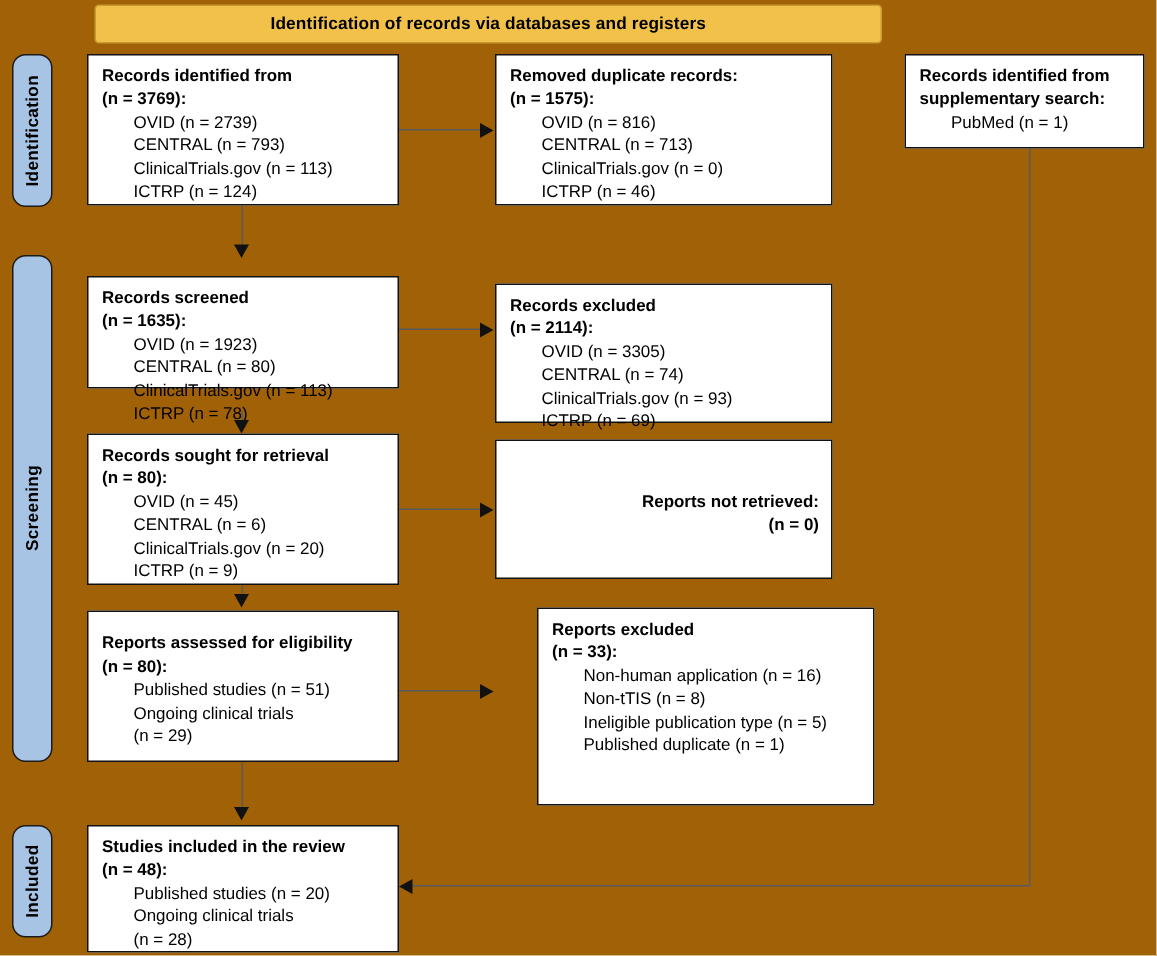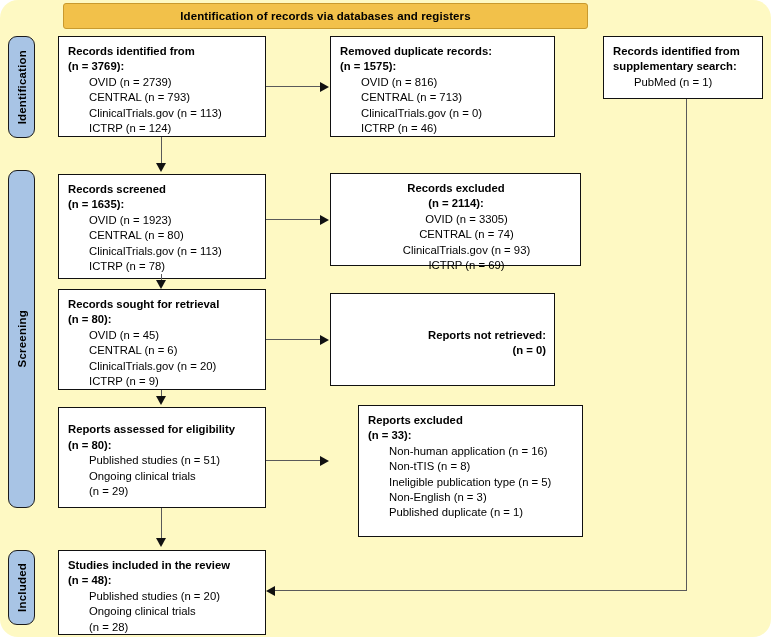--- a/index.html
+++ b/index.html
@@ -4,24 +4,23 @@
 <style>
   html, body {
     margin: 0;
     padding: 0;
     background: #ffffff;
   }
   #canvas {
     position: relative;
     width: 771px;
     height: 637px;
-    background: #fef9c3;
+    background: #a16207;
     font-family: "Liberation Sans", sans-serif;
     overflow: hidden;
-    border-radius: 18px;
   }
 
   
   .banner {
     position: absolute;
     box-sizing: border-box;
     background: #F2C14A;
     border: 1px solid #C99A2E;
     border-radius: 3px;
     color: #000000;
@@ -147,30 +146,30 @@
     <div class="ln ind">ClinicalTrials.gov (n = 0)</div>
     <div class="ln ind">ICTRP (n = 46)</div>
   </div>
 
   <div class="box" style="left:603px; top:36px; width:160px; height:63px;">
     <div class="hd">Records identified from</div>
     <div class="hd">supplementary search:</div>
     <div class="ln ind">PubMed (n = 1)</div>
   </div>
 
-  <div class="box" style="left:58px; top:174px; width:208px; height:105px;">
+  <div class="box" style="left:58px; top:184px; width:208px; height:75px;">
     <div class="hd">Records screened</div>
     <div class="hd">(n = 1635):</div>
     <div class="ln ind">OVID (n = 1923)</div>
     <div class="ln ind">CENTRAL (n = 80)</div>
     <div class="ln ind">ClinicalTrials.gov (n = 113)</div>
     <div class="ln ind">ICTRP (n = 78)</div>
   </div>
 
-  <div class="box" style="left:330px; top:173px; width:251px; height:93px;text-align:center;">
+  <div class="box" style="left:330px; top:189px; width:225px; height:93px;">
     <div class="hd">Records excluded</div>
     <div class="hd">(n = 2114):</div>
     <div class="ln ind">OVID (n = 3305)</div>
     <div class="ln ind">CENTRAL (n = 74)</div>
     <div class="ln ind">ClinicalTrials.gov (n = 93)</div>
     <div class="ln ind">ICTRP (n = 69)</div>
   </div>
 
   <div class="box" style="left:58px; top:289px; width:208px; height:101px;">
     <div class="hd">Records sought for retrieval</div>
@@ -193,21 +192,20 @@
     <div class="ln ind">Ongoing clinical trials</div>
     <div class="ln ind">(n = 29)</div>
   </div>
 
   <div class="box" style="left:330px; top:405px; width:225px; height:132px;margin-left:28px;">
     <div class="hd">Reports excluded</div>
     <div class="hd">(n = 33):</div>
     <div class="ln ind">Non-human application (n = 16)</div>
     <div class="ln ind">Non-tTIS (n = 8)</div>
     <div class="ln ind">Ineligible publication type (n = 5)</div>
-    <div class="ln ind">Non-English (n = 3)</div>
     <div class="ln ind">Published duplicate (n = 1)</div>
   </div>
 
   <div class="box" style="left:58px; top:550px; width:208px; height:85px;">
     <div class="hd">Studies included in the review</div>
     <div class="hd">(n = 48):</div>
     <div class="ln ind">Published studies (n = 20)</div>
     <div class="ln ind">Ongoing clinical trials</div>
     <div class="ln ind">(n = 28)</div>
   </div>

